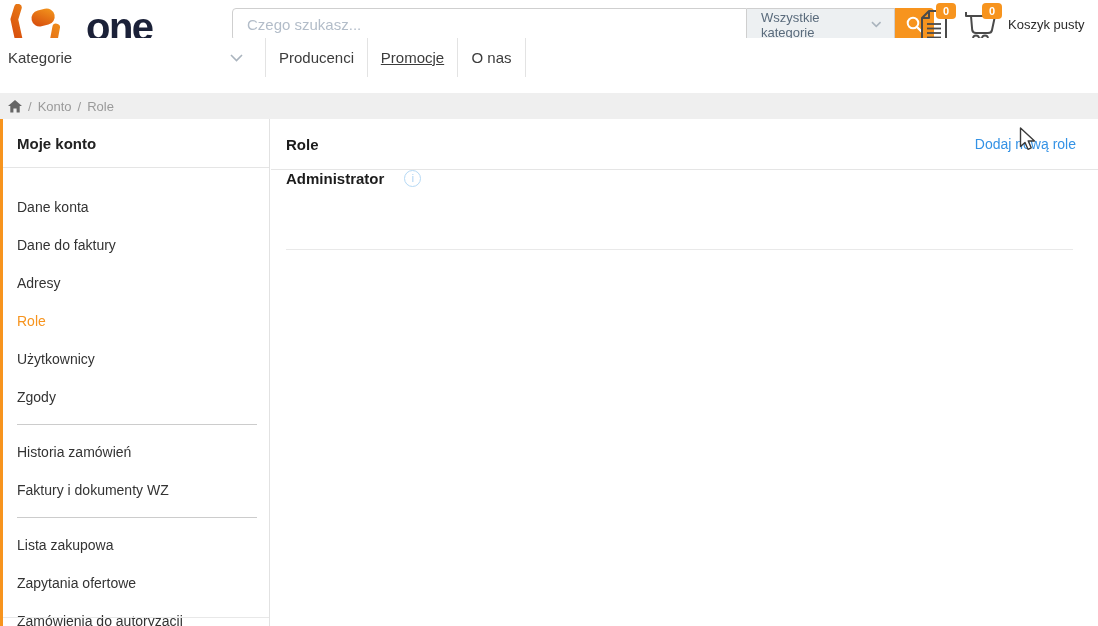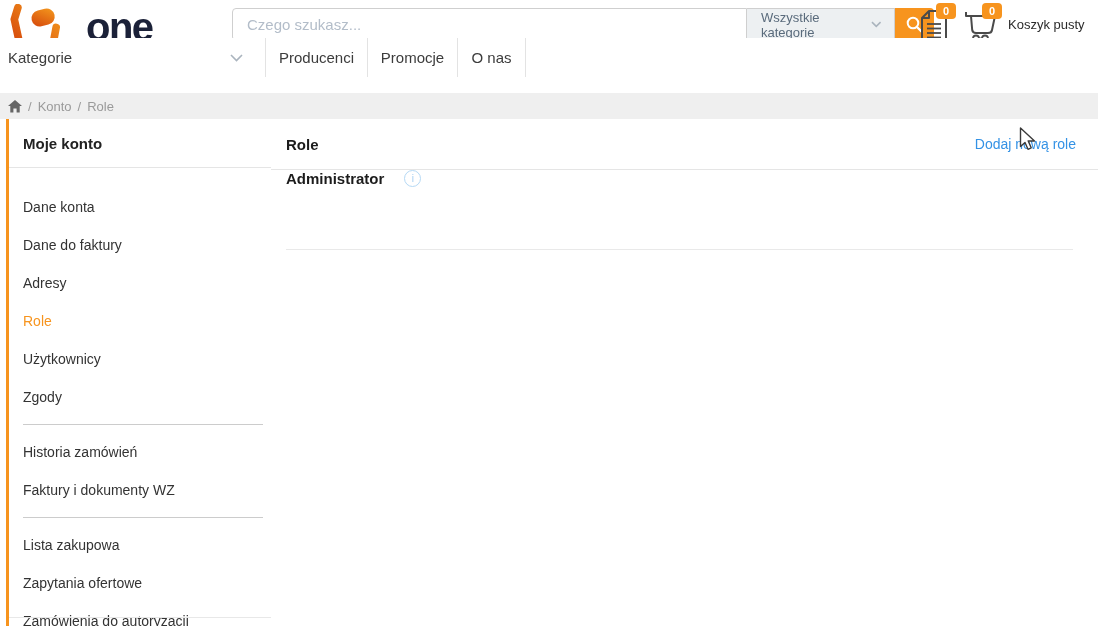--- a/index.html
+++ b/index.html
@@ -42,33 +42,33 @@
   .nav { position:absolute; top:38px; left:0; width:1098px; height:39px; display:flex; background:#fff; }
   .nav-kategorie {
     width:266px; display:flex; align-items:center; justify-content:space-between;
     padding:0 22px 0 8px; font-size:15px; color:#3c3c3c; cursor:pointer;
     border-right:1px solid #e3e3e3;
   }
   .nav-item {
     display:flex; align-items:center; justify-content:center; font-size:15px; color:#3c3c3c;
     border-right:1px solid #e3e3e3; cursor:pointer;
   }
-  .nav-item.w1 { width:102px; } .nav-item.w2 { width:90px; } .nav-item.w3 { width:68px; }
+  .nav-item.w1 { width:102px; } .nav-item.w2 { width:90px;text-decoration:underline; } .nav-item.w3 { width:68px; }
 
   
   .breadcrumb {
     position:absolute; top:93px; left:0; width:1098px; height:26px; background:#efefef;
     display:flex; align-items:center; padding-left:8px; font-size:13px; color:#9a9a9a; gap:6px;
   }
   .crumb { color:#9a9a9a; cursor:pointer; }
   .crumb-sep { color:#9a9a9a; }
 
   
   .sidebar {
-    position:absolute; top:119px; left:6px; width:270px; height:507px; background:#fff;
+    position:absolute; top:119px; left:0; width:270px; height:507px; background:#fff;
     border-left:3px solid #f7941e; border-right:1px solid #e2e2e2;
   }
   .sidebar-title {
     height:49px; border-bottom:1px solid #e5e5e5; display:flex; align-items:center;
     padding-left:14px; font-weight:bold; font-size:15px; color:#222;
   }
   .menu { padding-top:15px; }
   .menu-item { height:28px; display:flex; align-items:center; padding-left:14px; font-size:14px; color:#333; cursor:pointer;margin-top:10px; }
   .menu-item.active { color:#f7941e; }
   .menu-divider { border-top:1px solid #cccccc; margin:13px 12px 13px 14px; height:0; }

